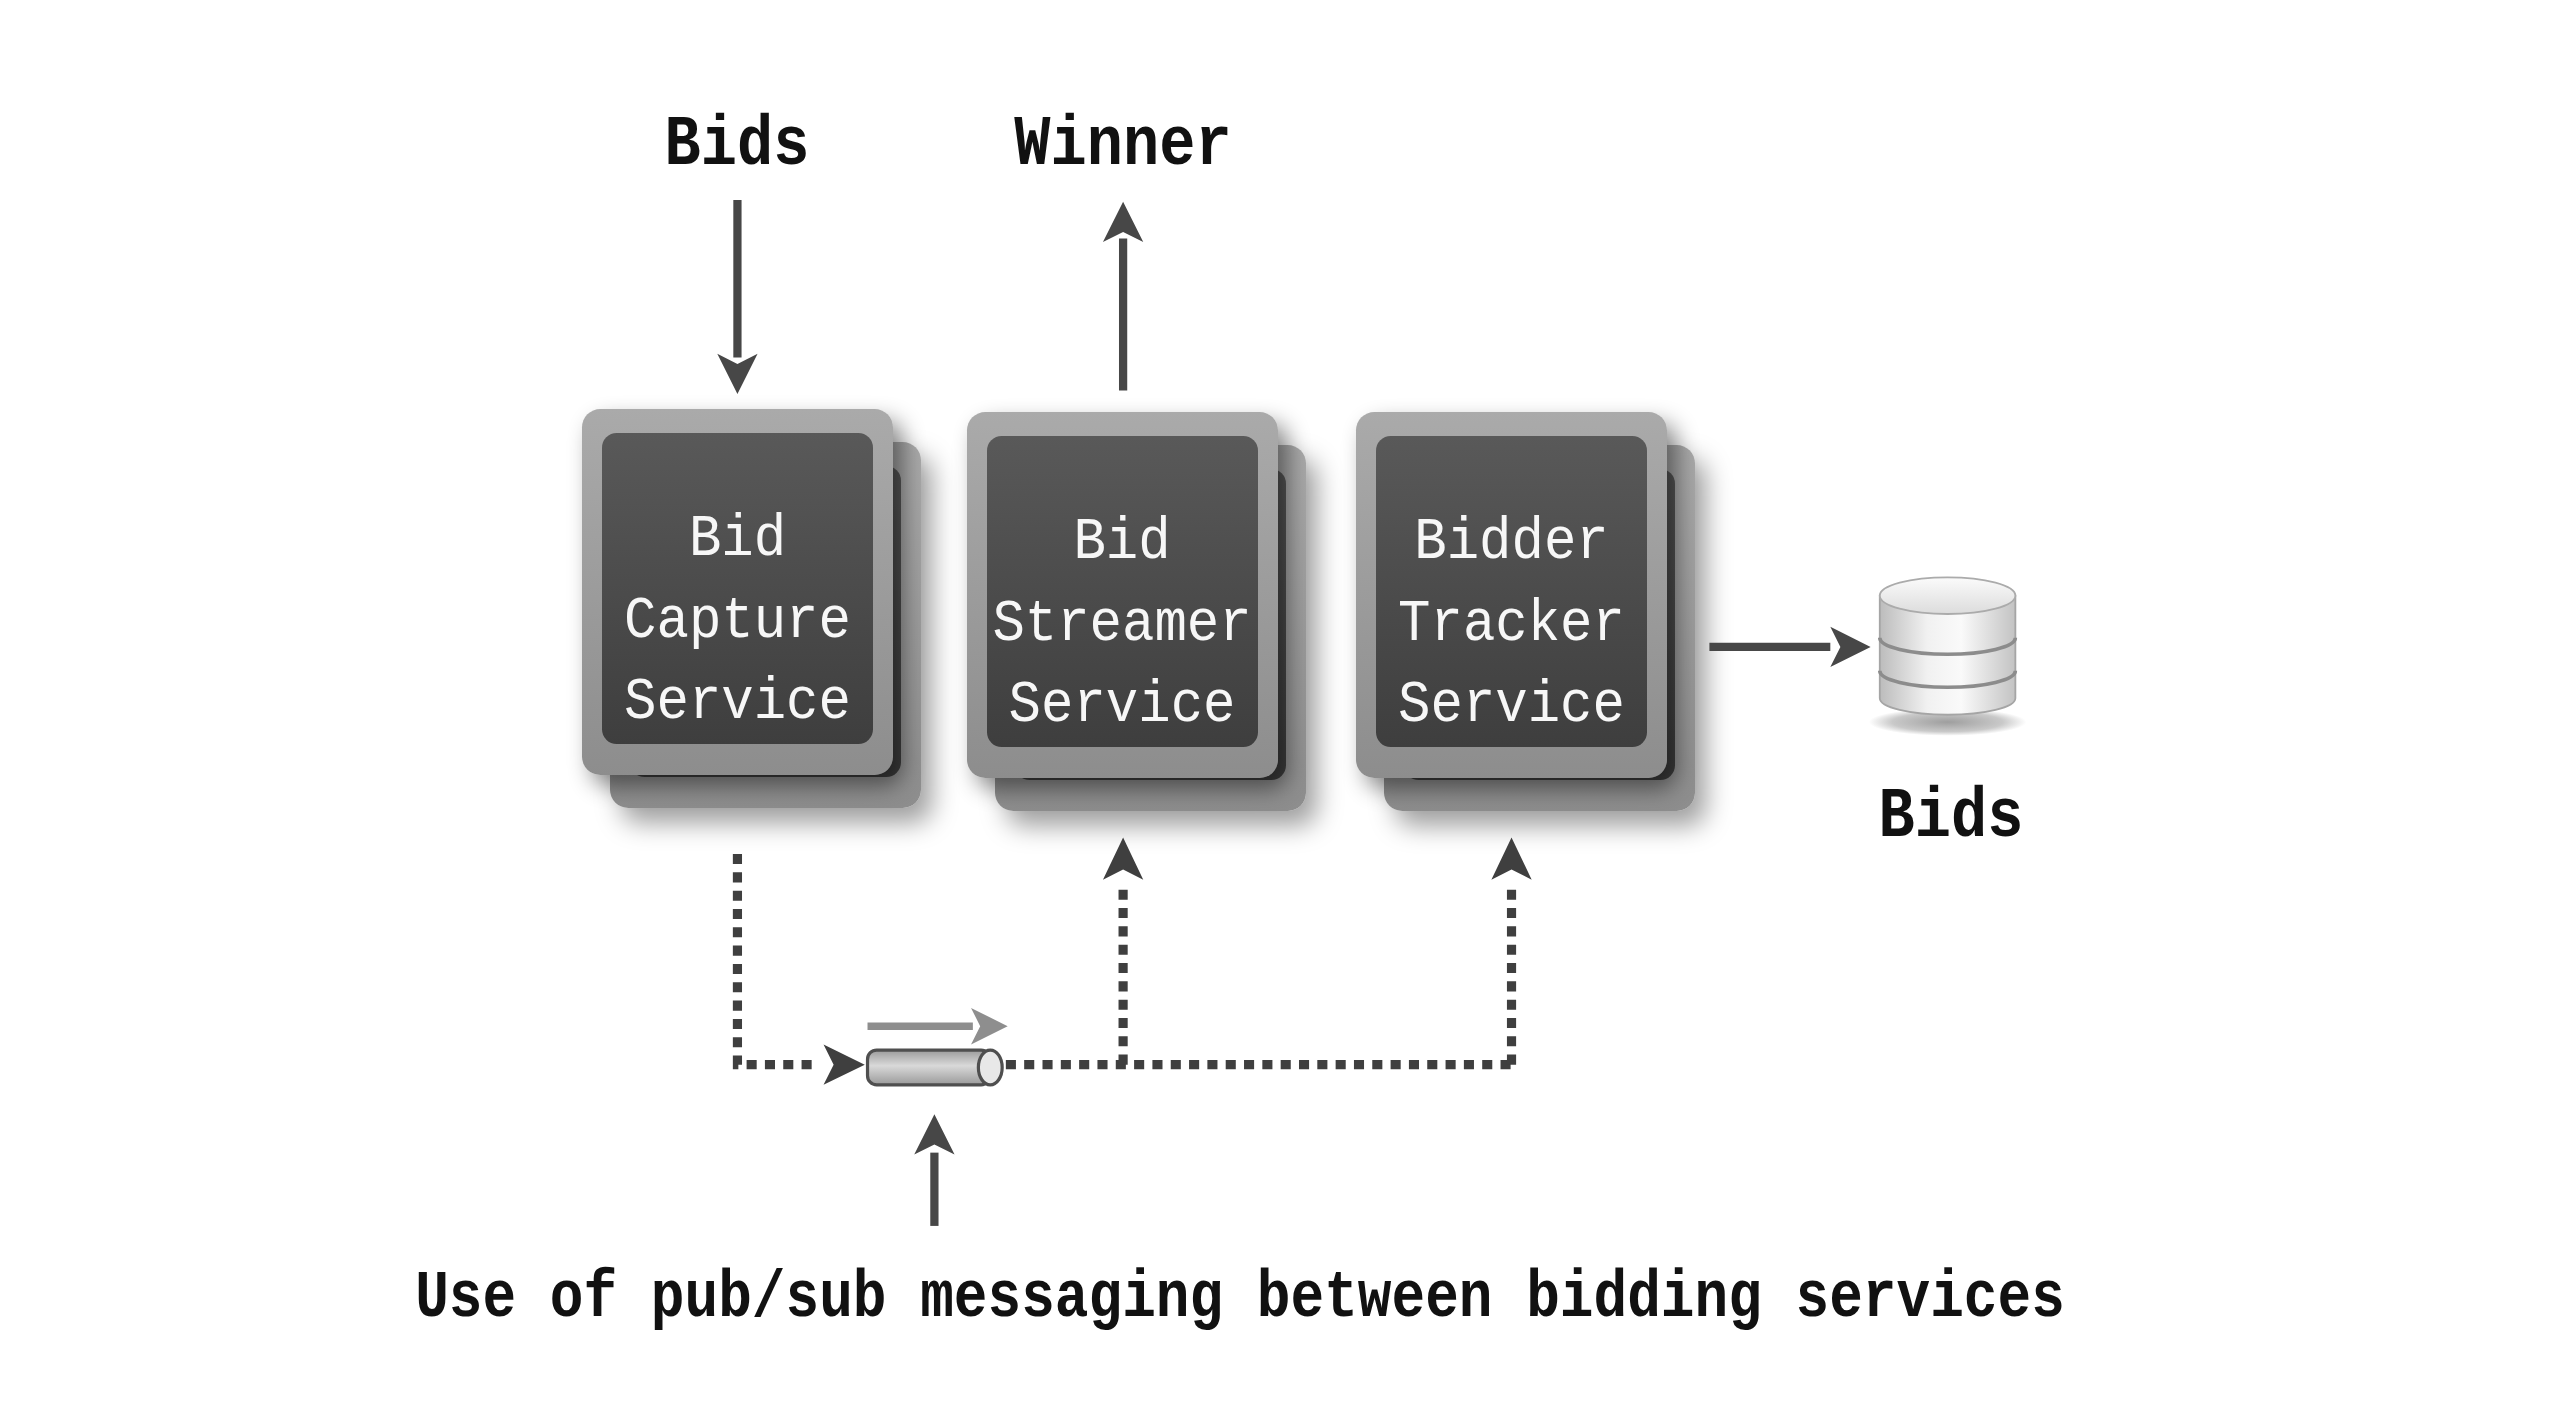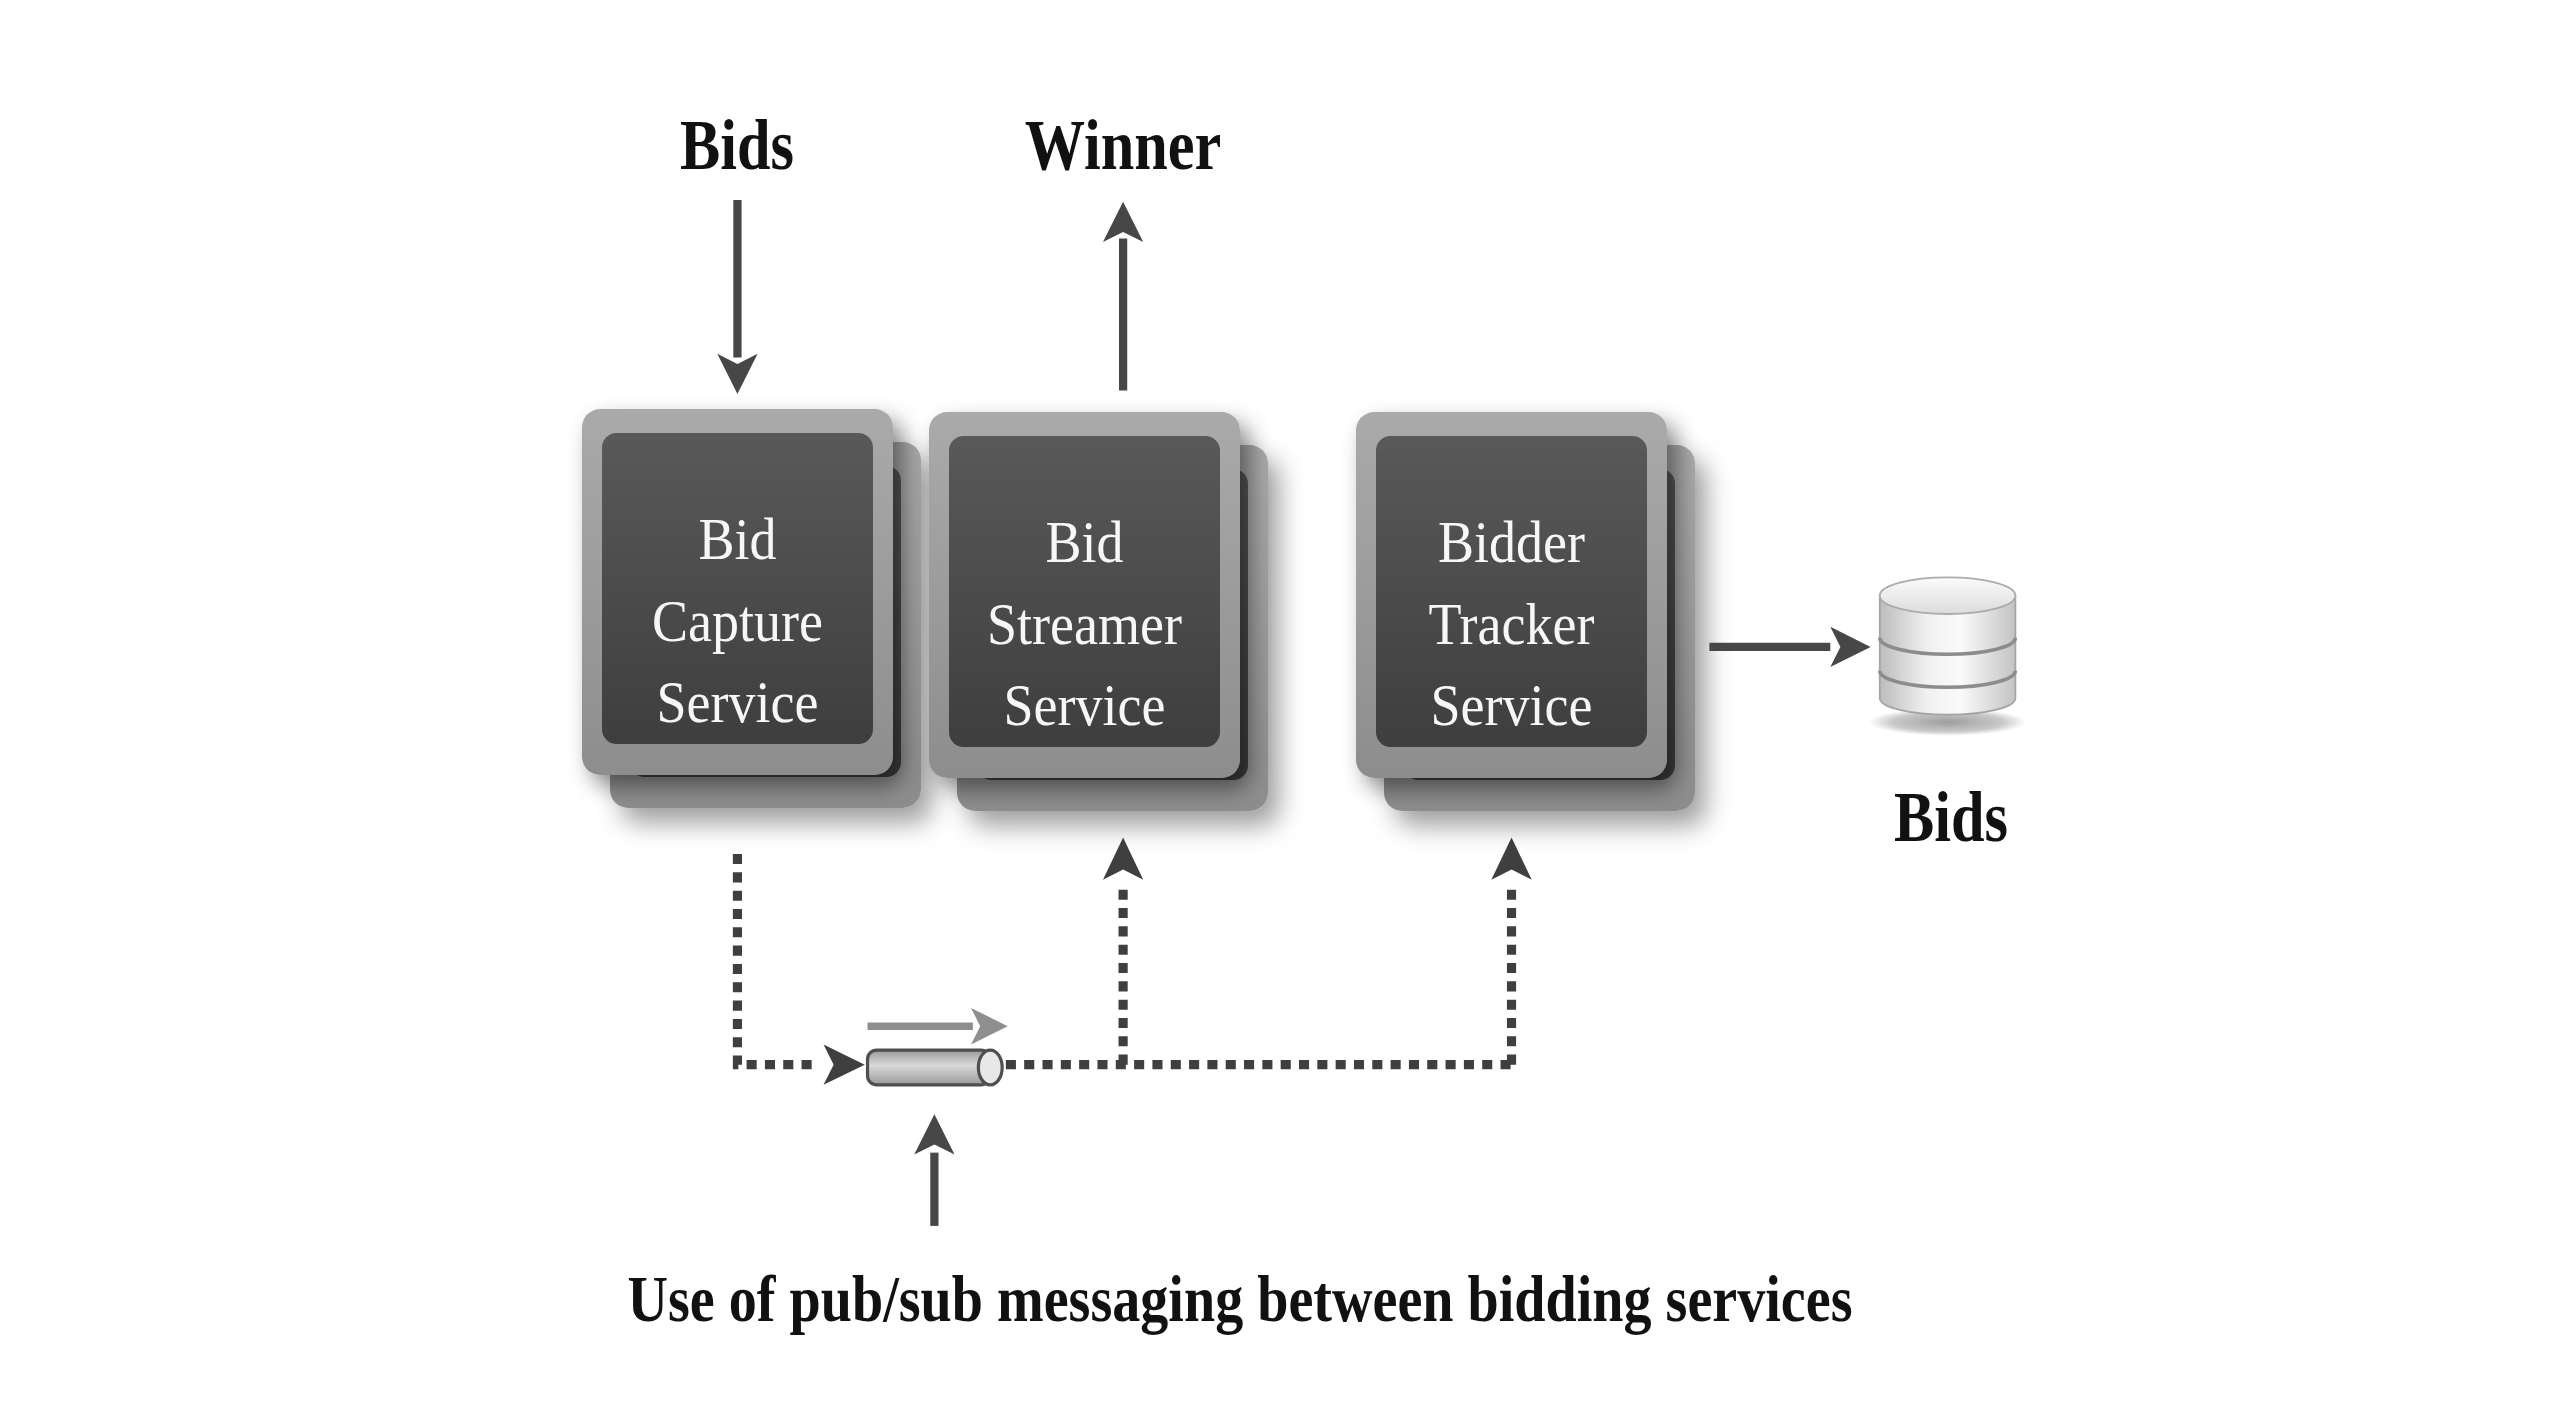--- a/index.html
+++ b/index.html
@@ -9,21 +9,21 @@
     --color-arrow:#474747;
     --color-accent-gray:#8e8e8e;
     --color-box-text:#f7f7f7;
     --color-box-inner-top:#595959;
     --color-box-inner-bottom:#3e3e3e;
   }
   html,body{margin:0;padding:0;background:#fff;}
   .canvas{
     position:relative;width:2576px;height:1416px;overflow:hidden;
     background:var(--color-background,#fff);
-    font-family:Liberation Serif, serif;
+    font-family:Liberation Mono, monospace;
     color:var(--color-text,#111);
   }
   
   .flow-label{
     position:absolute;font-size:71px;font-weight:700;line-height:1;
     white-space:nowrap;transform:translateX(-50%) scaleX(.85);
     color:var(--color-text,#111);
   }
   .caption{
     position:absolute;font-size:66px;font-weight:700;line-height:1;
@@ -73,21 +73,21 @@
     <div class="card back">
       <div class="inner"></div>
     </div>
     <div class="card front">
       <div class="inner">
         <span class="svc-lbl">Bid Capture Service</span>
       </div>
     </div>
   </div>
 
-  <div class="service" style="left:929px;top:412px">
+  <div class="service" style="left:967px;top:412px">
     <div class="card back">
       <div class="inner"></div>
     </div>
     <div class="card front">
       <div class="inner">
         <span class="svc-lbl">Bid Streamer Service</span>
       </div>
     </div>
   </div>
 

